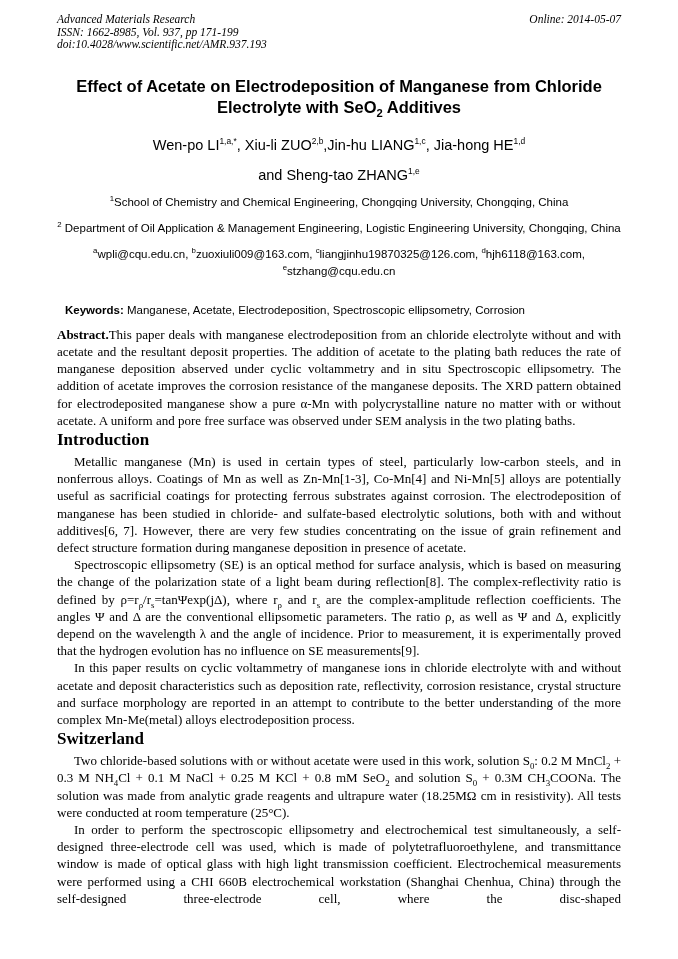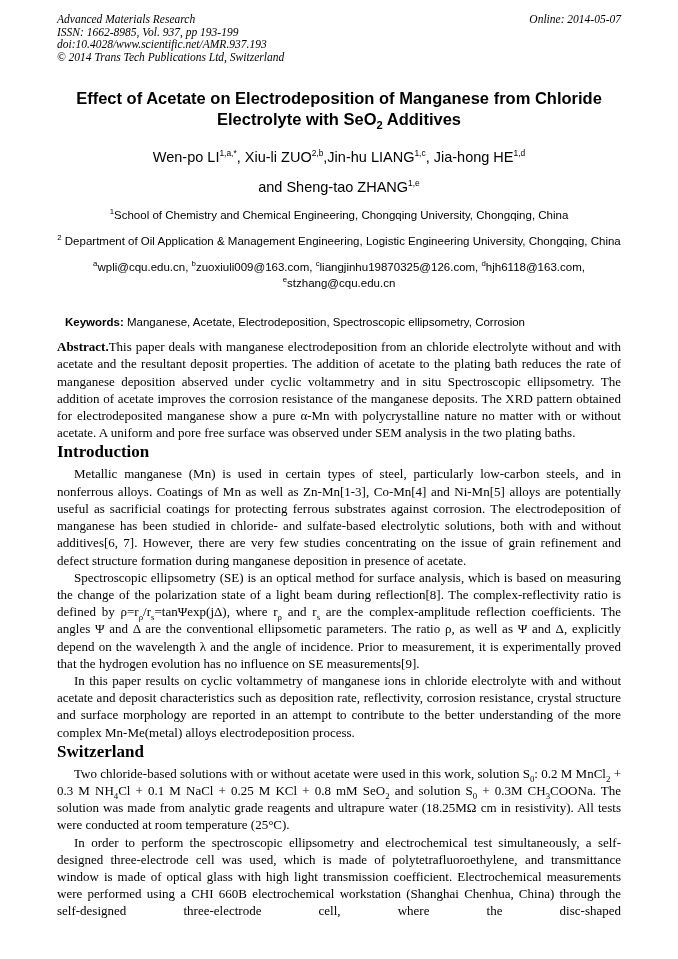--- a/index.html
+++ b/index.html
@@ -68,23 +68,22 @@
   .continues { text-align-last: justify; }
 </style>
 </head>
 <body>
 
 <div class="page">
 
   <header class="pdf-header">
     <div class="header-left">
       <div>Advanced Materials Research</div>
-      <div>ISSN: 1662-8985, Vol. 937, pp 193-199</div>
+      <div>ISSN: 1662-8985, Vol. 937, pp 171-199</div>
       <div>doi:10.4028/www.scientific.net/AMR.937.193</div>
-      <div>© 2014 Trans Tech Publications Ltd, Switzerland</div>
     </div>
     <div class="header-right">Online: 2014-05-07</div>
   </header>
 
   <h1 class="title">Effect of Acetate on Electrodeposition of Manganese from Chloride Electrolyte with SeO<sub>2</sub> Additives</h1>
 
   <div class="authors-line">Wen-po LI<sup>1,a,*</sup>, Xiu-li ZUO<sup>2,b</sup>,Jin-hu LIANG<sup>1,c</sup>, Jia-hong HE<sup>1,d</sup></div>
   <div class="authors-line">and Sheng-tao ZHANG<sup>1,e</sup></div>
 
   <div class="affil"><sup>1</sup>School of Chemistry and Chemical Engineering, Chongqing University, Chongqing, China</div>

